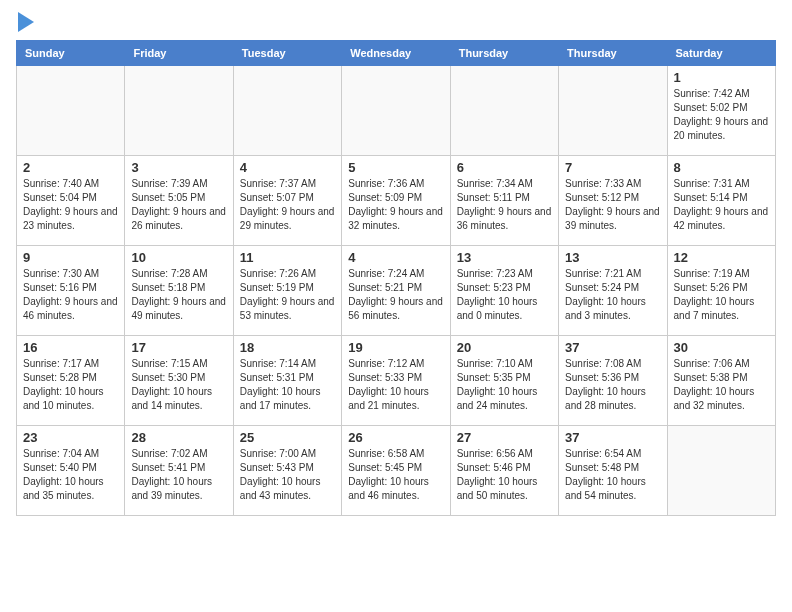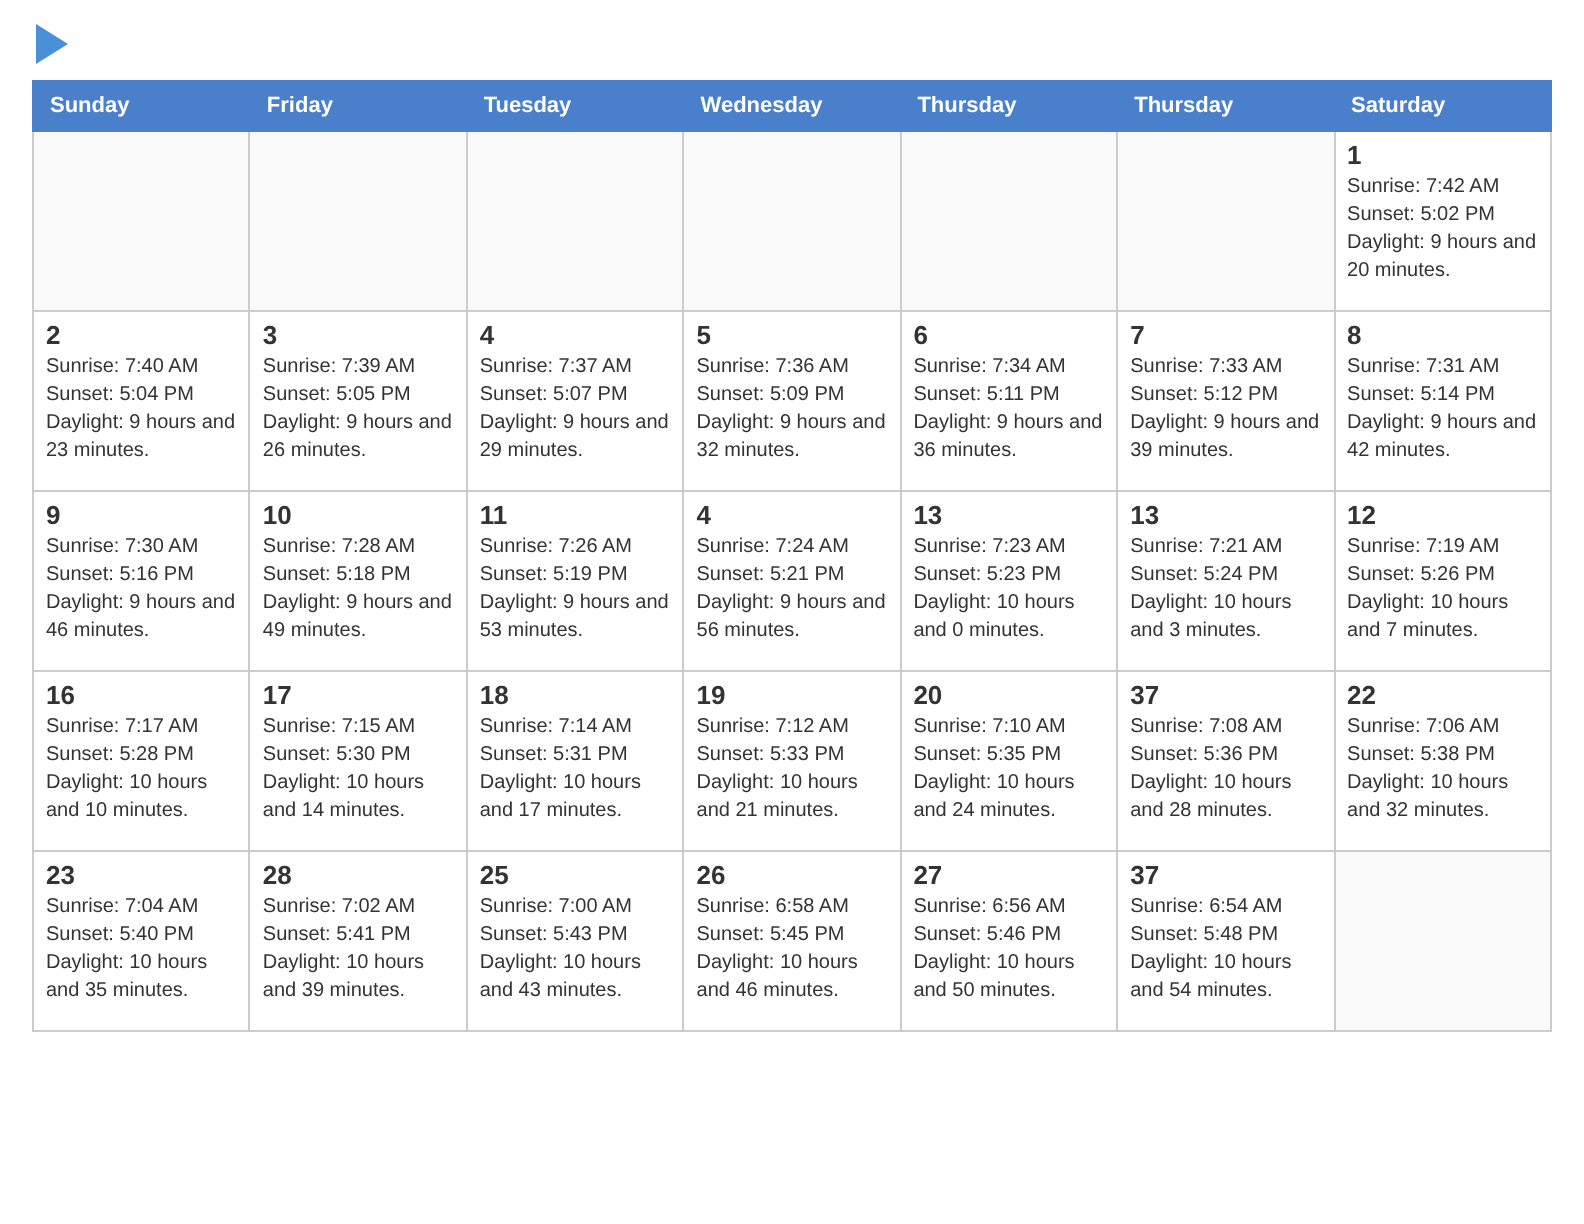--- a/index.html
+++ b/index.html
@@ -213,21 +213,21 @@
         </td>
         <td>
           <span class="day-num">20</span>
           <div class="day-info">Sunrise: 7:10 AM<br>Sunset: 5:35 PM<br>Daylight: 10 hours and 24 minutes.</div>
         </td>
         <td>
           <span class="day-num">37</span>
           <div class="day-info">Sunrise: 7:08 AM<br>Sunset: 5:36 PM<br>Daylight: 10 hours and 28 minutes.</div>
         </td>
         <td>
-          <span class="day-num">22</span>
+          <span class="day-num">30</span>
           <div class="day-info">Sunrise: 7:06 AM<br>Sunset: 5:38 PM<br>Daylight: 10 hours and 32 minutes.</div>
         </td>
       </tr>
       <tr>
         <td>
           <span class="day-num">23</span>
           <div class="day-info">Sunrise: 7:04 AM<br>Sunset: 5:40 PM<br>Daylight: 10 hours and 35 minutes.</div>
         </td>
         <td>
           <span class="day-num">28</span>

